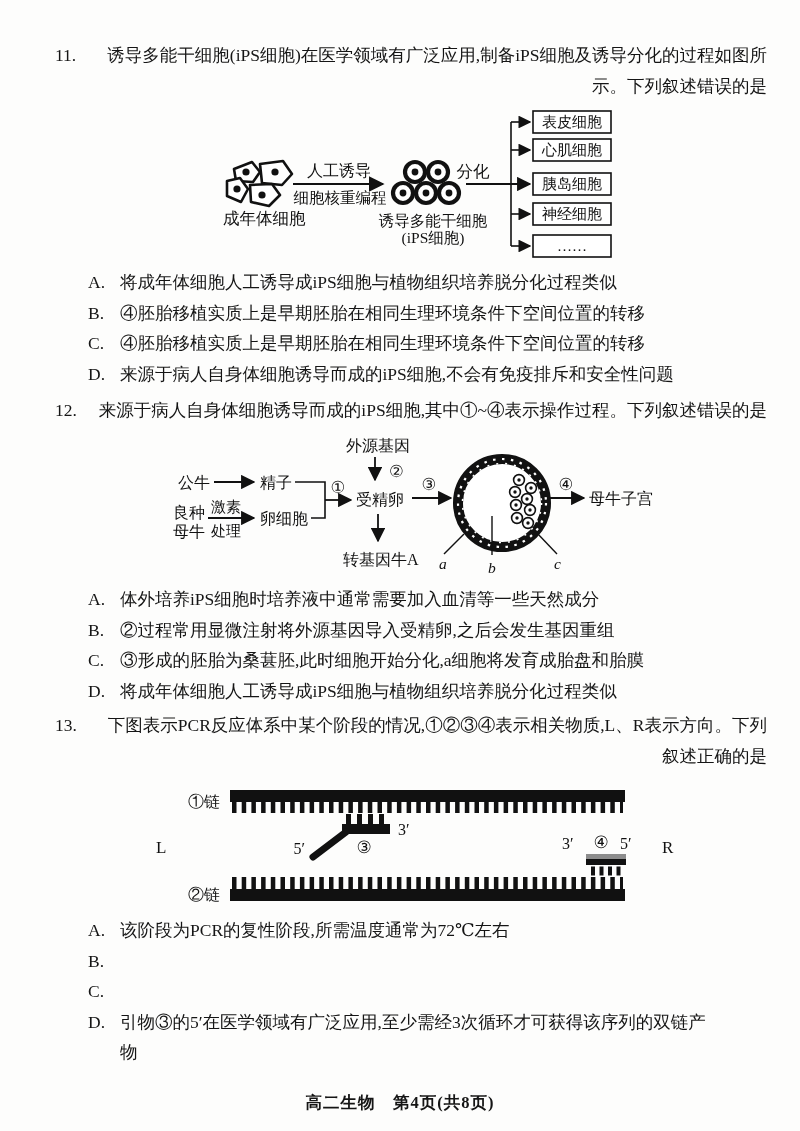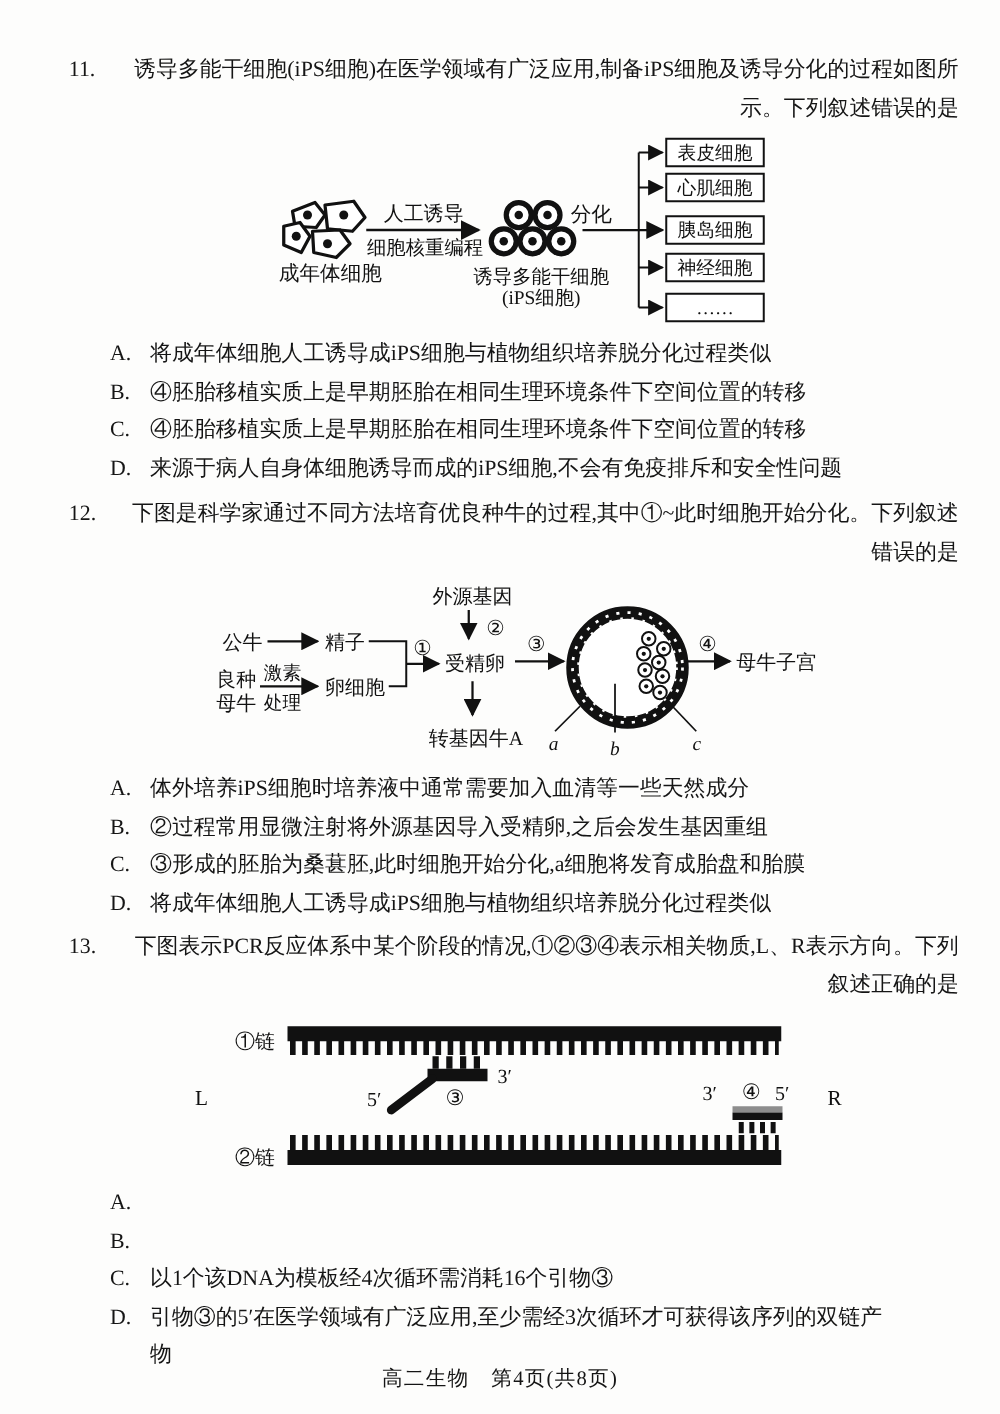--- a/index.html
+++ b/index.html
@@ -14,21 +14,21 @@
   .qnum{width:37px;flex-shrink:0;}
   .qtext{flex:1;text-align:right;}
   .opt{display:flex;margin-left:33px;line-height:30.5px;font-size:17.5px;}
   .optletter{width:32px;flex-shrink:0;}
   .opttext{flex:1;max-width:592px;}
   .diagram{display:block;}
   svg text{font-family:"Liberation Serif","DejaVu Serif",serif;fill:#111;}
   .it{font-style:italic;}
   .footer{
     position:absolute;left:0;top:1092px;width:800px;text-align:center;
-    font-size:16.5px;color:#151515;letter-spacing:1px;
+    font-size:16.5px;color:#151515;letter-spacing:1px;font-weight:bold;
   }
   .mt4{margin-top:4px}.mt6{margin-top:6px}
 </style>
 </head>
 <body>
 
 <div class="content">
 
   <div class="q">
     <span class="qnum">11.</span>
@@ -113,21 +113,21 @@
       <span class="opttext">④胚胎移植实质上是早期胚胎在相同生理环境条件下空间位置的转移</span>
     </div>
     <div class="opt">
       <span class="optletter">D.</span>
       <span class="opttext">来源于病人自身体细胞诱导而成的iPS细胞,不会有免疫排斥和安全性问题</span>
     </div>
   </div>
 
   <div class="q mt6">
     <span class="qnum">12.</span>
-    <span class="qtext">下图是科学家通过不同方法培育优良种牛的过程,其中①~此时细胞开始分化。下列叙述错误的是</span>
+    <span class="qtext">来源于病人自身体细胞诱导而成的iPS细胞,其中①~④表示操作过程。下列叙述错误的是</span>
   </div>
 
   <svg class="diagram mt4" width="497" height="150" viewBox="0 0 497 150" style="margin-left:110px;">
     <defs>
       <marker id="arrB" viewBox="0 0 10 10" refX="9" refY="5" markerWidth="8" markerHeight="8" orient="auto-start-reverse">
         <path d="M0,0L10,5L0,10z" fill="#111"></path>
       </marker>
     </defs>
     <text x="13" y="58" font-size="16">公牛</text>
     <line x1="49" y1="52" x2="89" y2="52" stroke="#111" stroke-width="1.8" marker-end="url(#arrB)"></line>
@@ -250,27 +250,27 @@
     <g>
       <line x1="82" y1="107" x2="473" y2="107" stroke="#111" stroke-width="12" stroke-dasharray="4.5,5.2"></line>
       <rect x="80" y="113" width="395" height="12" fill="#111"></rect>
     </g>
     <text x="38" y="124" font-size="16">②链</text>
   </svg>
 
   <div class="mt6">
     <div class="opt">
       <span class="optletter">A.</span>
+      <span class="opttext">该阶段为PCR的复性阶段,所需温度通常为72℃左右</span>
     </div>
     <div class="opt">
       <span class="optletter">B.</span>
     </div>
     <div class="opt">
       <span class="optletter">C.</span>
-      <span class="opttext">以1个该DNA为模板经4次循环需消耗16个引物③</span>
     </div>
     <div class="opt">
       <span class="optletter">D.</span>
       <span class="opttext">引物③的5′在医学领域有广泛应用,至少需经3次循环才可获得该序列的双链产物</span>
     </div>
   </div>
 
 </div>
 
 <div class="footer">高二生物　第4页(共8页)</div>

